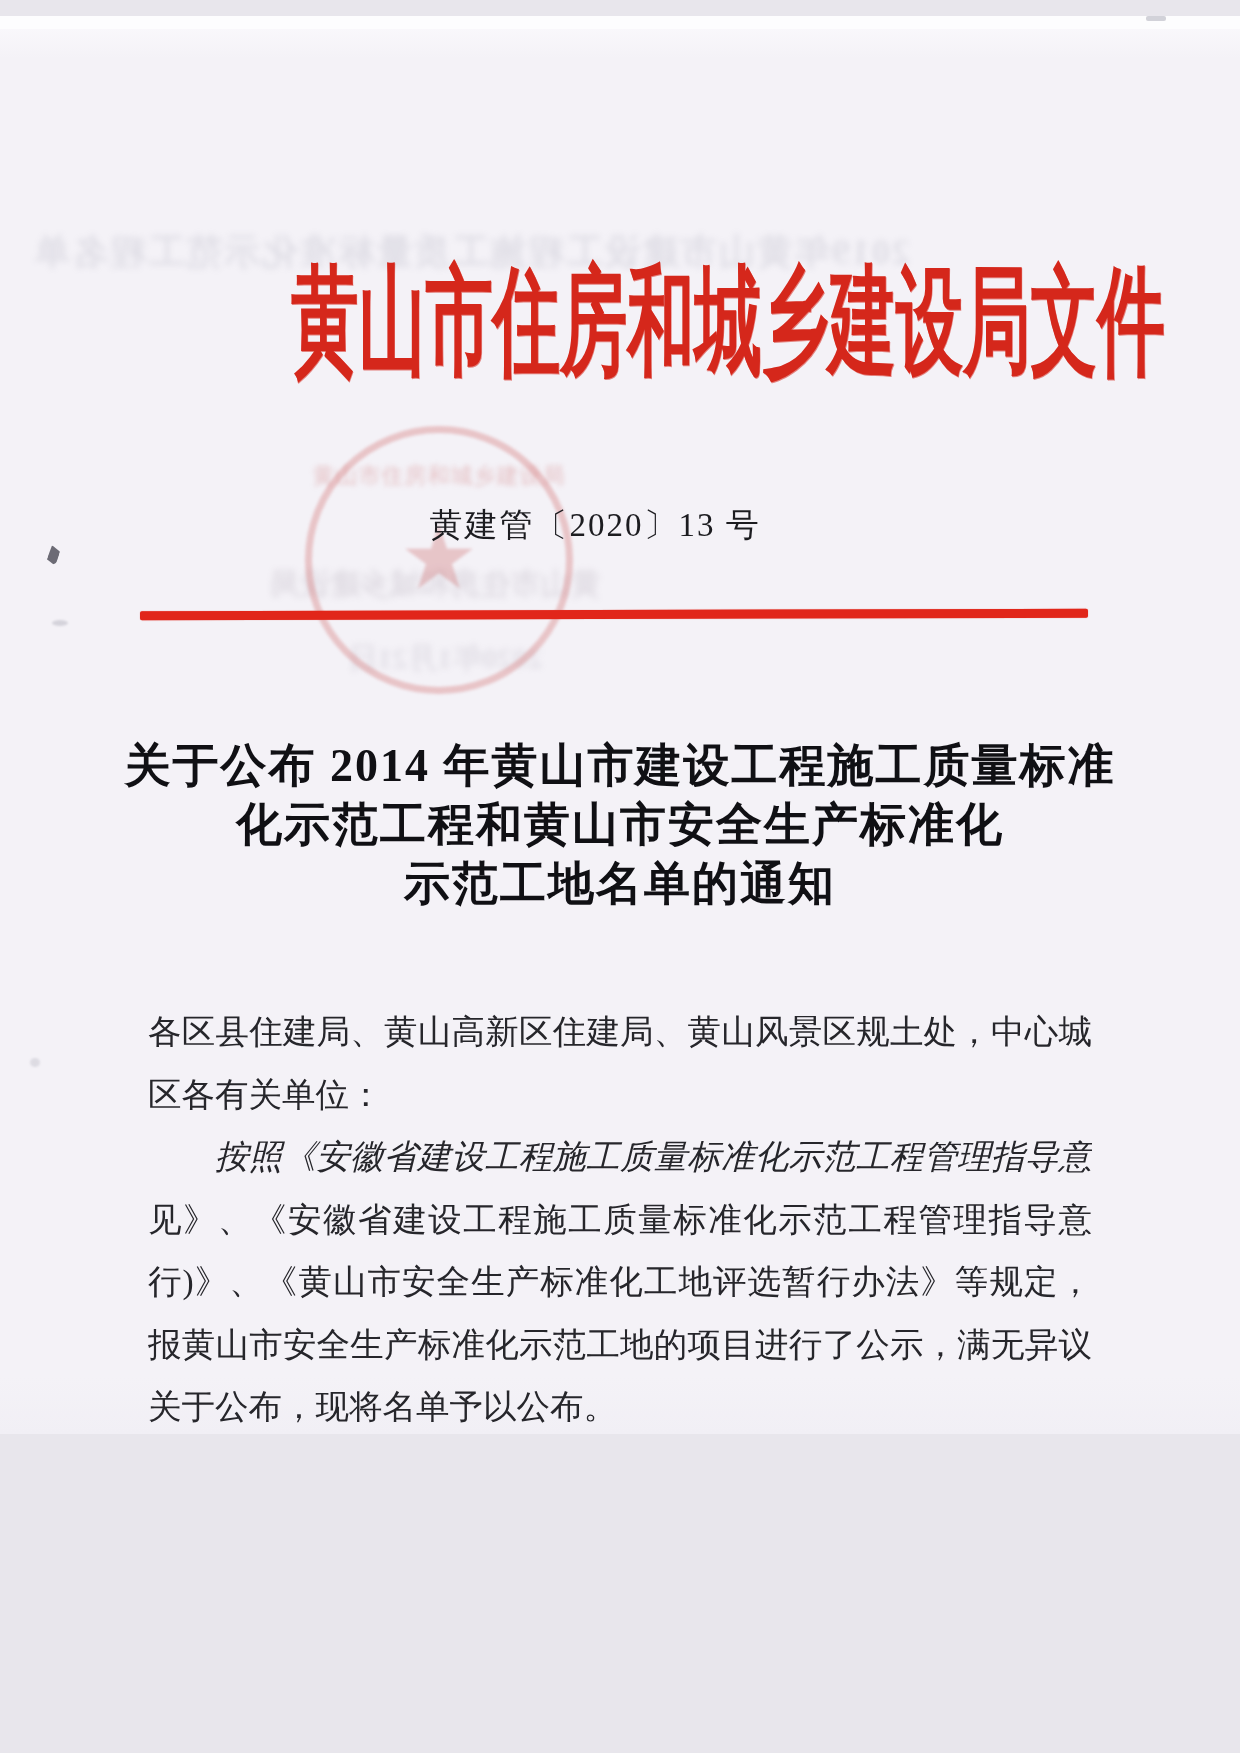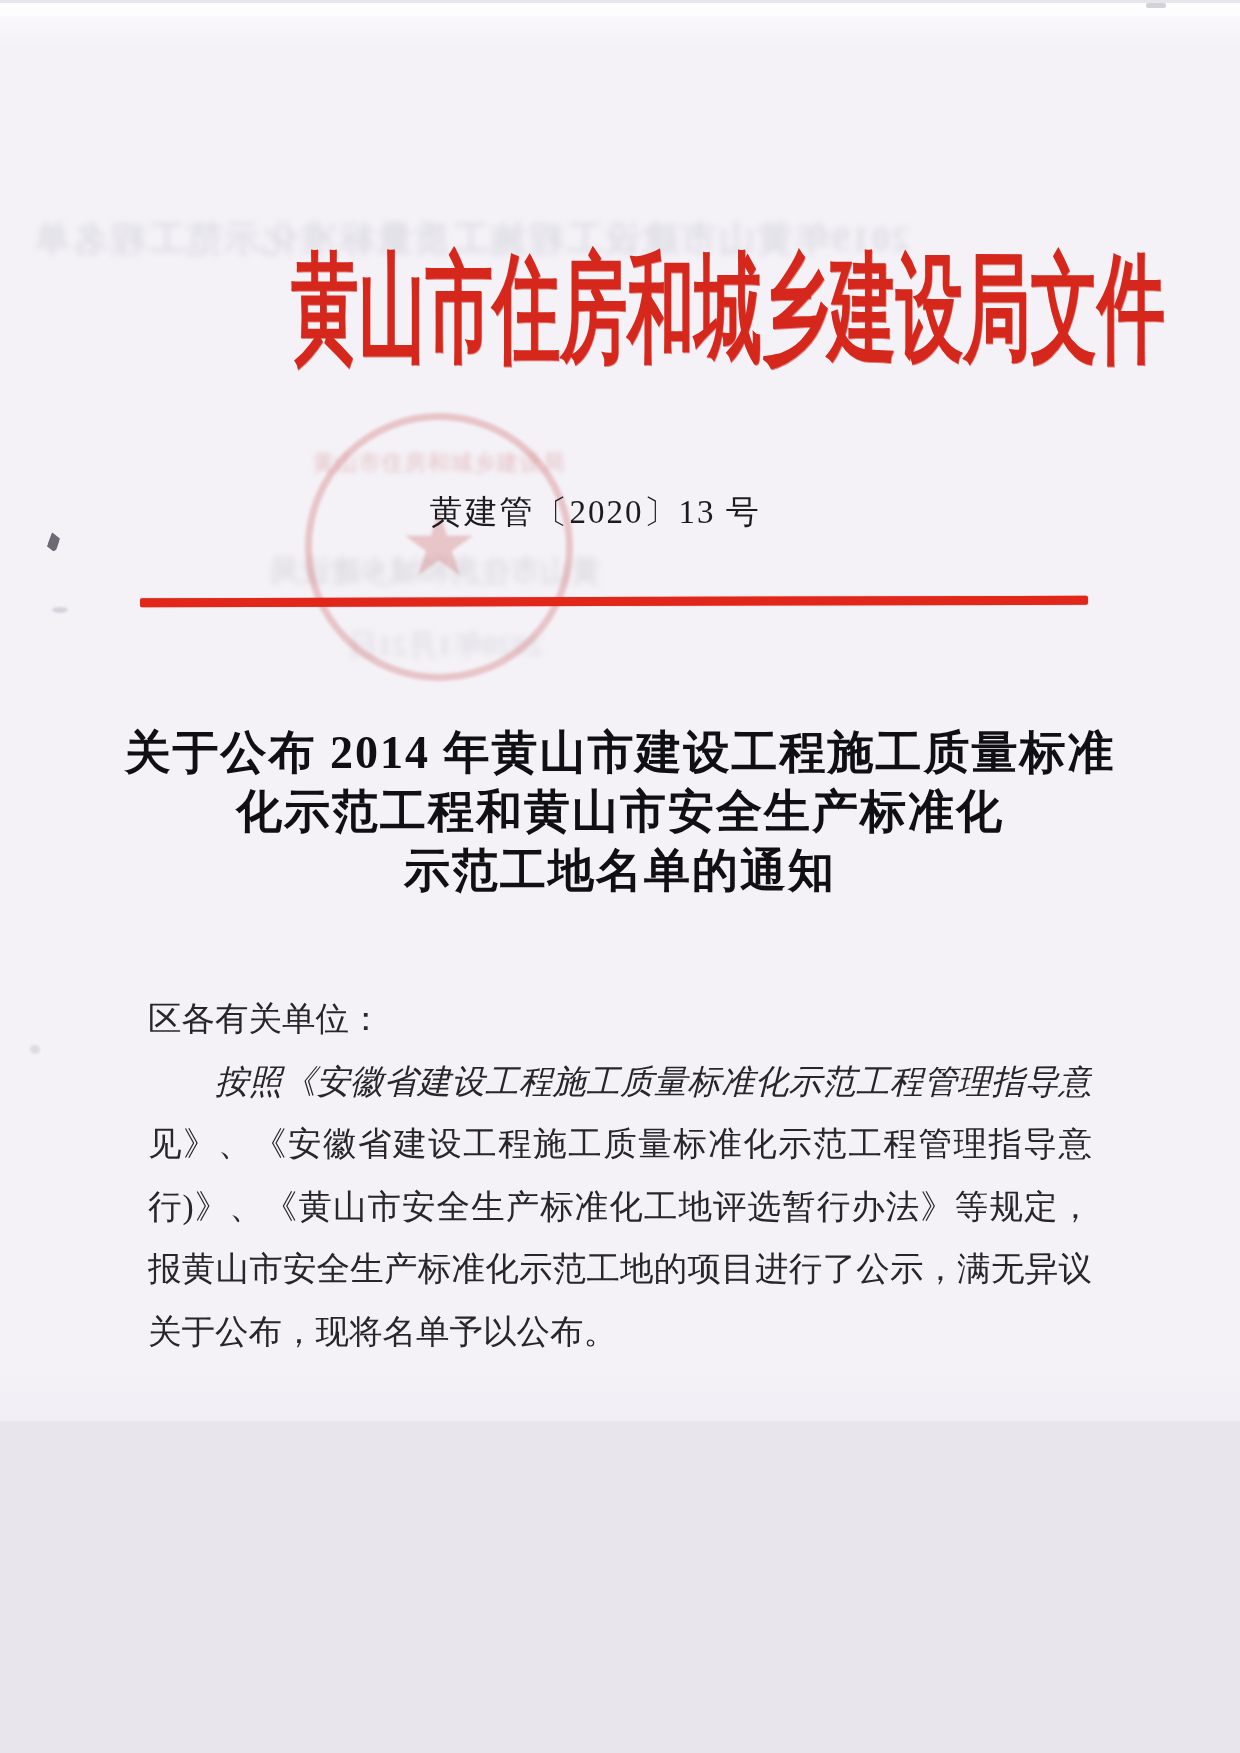--- a/index.html
+++ b/index.html
@@ -1,19 +1,19 @@
 <!DOCTYPE html>
 <html><head>
 <meta charset="utf-8">
 <style>
   html,body{margin:0;padding:0;background:#e8e6ec;}
   .page{
     position:relative;
     width:1240px;height:1418px;
-    margin:3px auto;
+    margin:16px auto;
     background:linear-gradient(180deg,#fbfafd 0%,#f4f2f7 3%,#f4f2f7 96%,#f1eff5 100%);
     overflow:hidden;
     font-family:"Liberation Serif","DejaVu Serif",serif;
   }
   .edge-band-top{position:absolute;top:0;left:0;width:100%;height:13px;background:#fdfdfe;}
   .speck{position:absolute;background:#a8a8b4;border-radius:2px;}
 
   
   .bleed{
     position:absolute;color:#8f8fa2;white-space:nowrap;
@@ -128,20 +128,21 @@
 
   <div class="red-rule"></div>
 
   <div class="title">
     <div>关于公布 2014 年黄山市建设工程施工质量标准</div>
     <div>化示范工程和黄山市安全生产标准化</div>
     <div>示范工地名单的通知</div>
   </div>
 
   <div class="body-text">
+    <div class="bline fill">各区县住建局、黄山高新区住建局、黄山风景区规土处，中心城</div>
     <div class="bline">区各有关单位：</div>
     <div class="bline fill indent">按照《安徽省建设工程施工质量标准化示范工程管理指导意</div>
     <div class="bline fill">见》、《安徽省建设工程施工质量标准化示范工程管理指导意（试</div>
     <div class="bline fill">行)》、《黄山市安全生产标准化工地评选暂行办法》等规定，我局</div>
     <div class="bline fill">报黄山市安全生产标准化示范工地的项目进行了公示，满无异议</div>
     <div class="bline">关于公布，现将名单予以公布。</div>
   </div>
 
   <div class="scanline scanline-a"></div>
   <div class="scanline scanline-b"></div>

